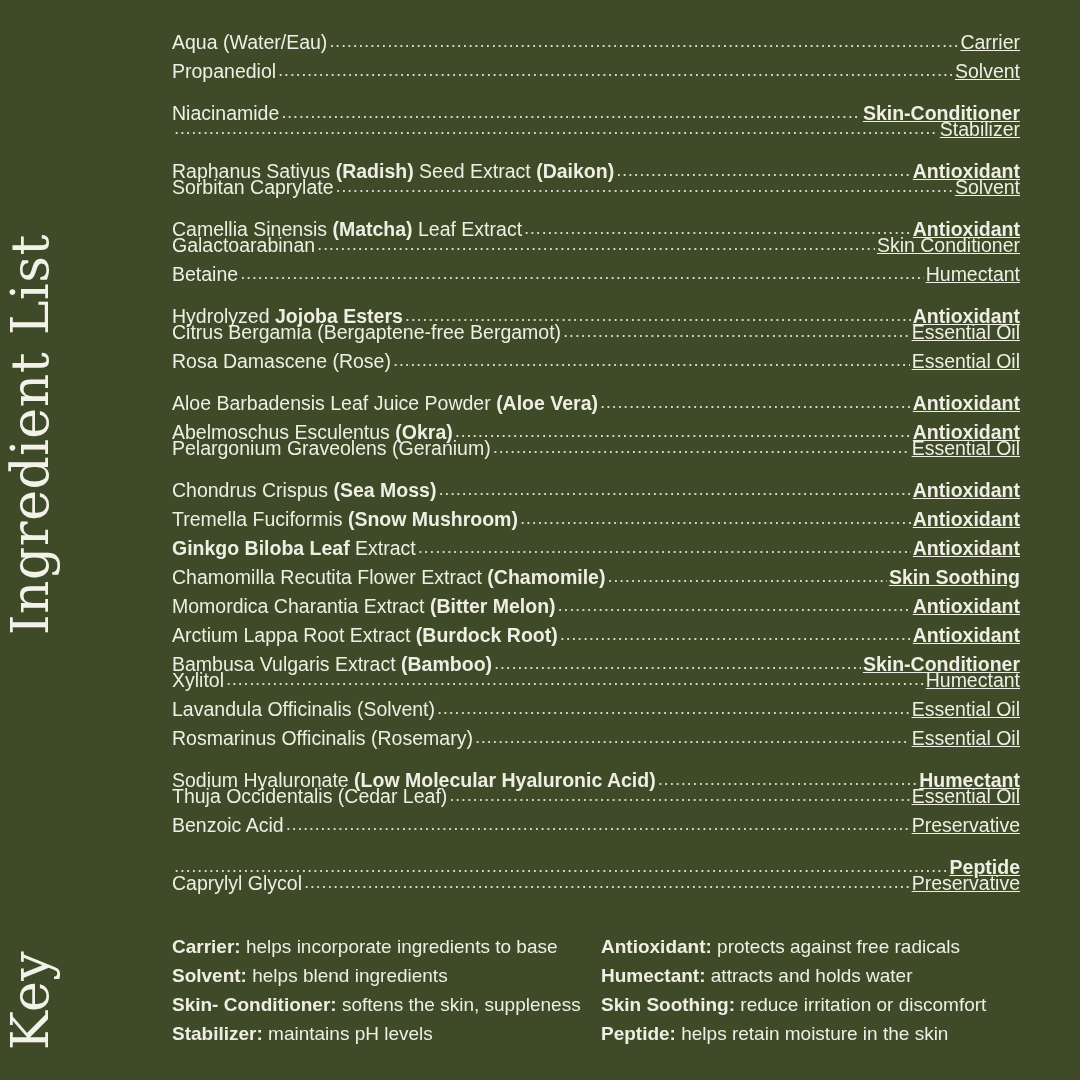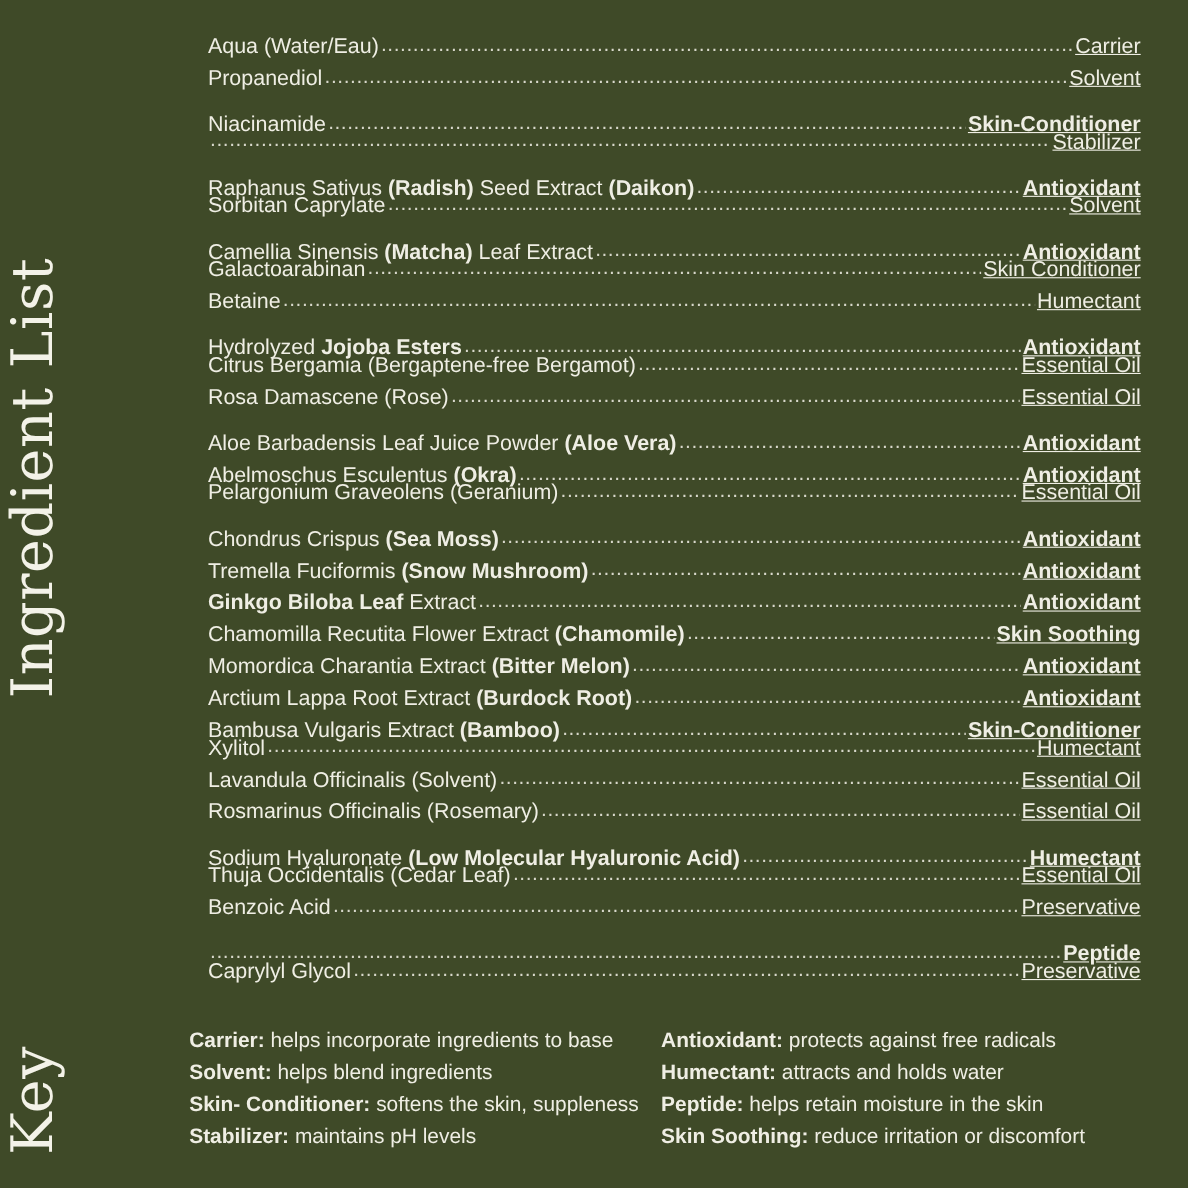--- a/index.html
+++ b/index.html
@@ -37,21 +37,21 @@
   #key-label {
     top: 930px;
     font-size: 52px;
     height: 120px;
     padding-left: 52px;
   }
 
   
   #ingredients {
     position: absolute;
-    left: 189px;
+    left: 172px;
     top: 28px;
     width: 848px;
   }
   .row {
     display: flex;
     align-items: baseline;
     font-size: 19.5px;
     line-height: 29px;
     height: 29px;
     white-space: nowrap;
@@ -253,16 +253,16 @@
 <div id="key">
   <div class="key-col" id="key-left">
       <div class="key-item"><span class="key-term">Carrier:</span><span> helps incorporate ingredients to base</span></div>
       <div class="key-item"><span class="key-term">Solvent:</span><span> helps blend ingredients</span></div>
       <div class="key-item"><span class="key-term">Skin- Conditioner:</span><span> softens the skin, suppleness</span></div>
       <div class="key-item"><span class="key-term">Stabilizer:</span><span> maintains pH levels</span></div>
     </div>
   <div class="key-col" id="key-right">
       <div class="key-item"><span class="key-term">Antioxidant:</span><span> protects against free radicals</span></div>
       <div class="key-item"><span class="key-term">Humectant:</span><span> attracts and holds water</span></div>
+      <div class="key-item"><span class="key-term">Skin Soothing:</span><span> reduce irritation or discomfort</span></div>
       <div class="key-item"><span class="key-term">Peptide:</span><span> helps retain moisture in the skin</span></div>
-      <div class="key-item"><span class="key-term">Skin Soothing:</span><span> reduce irritation or discomfort</span></div>
     </div>
 </div>
 
 </body></html>

